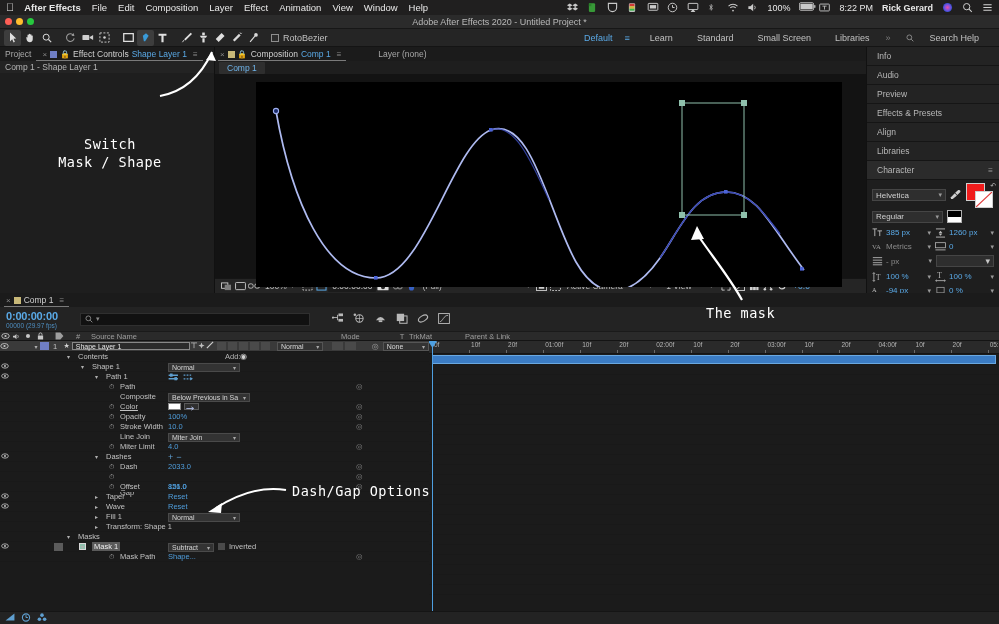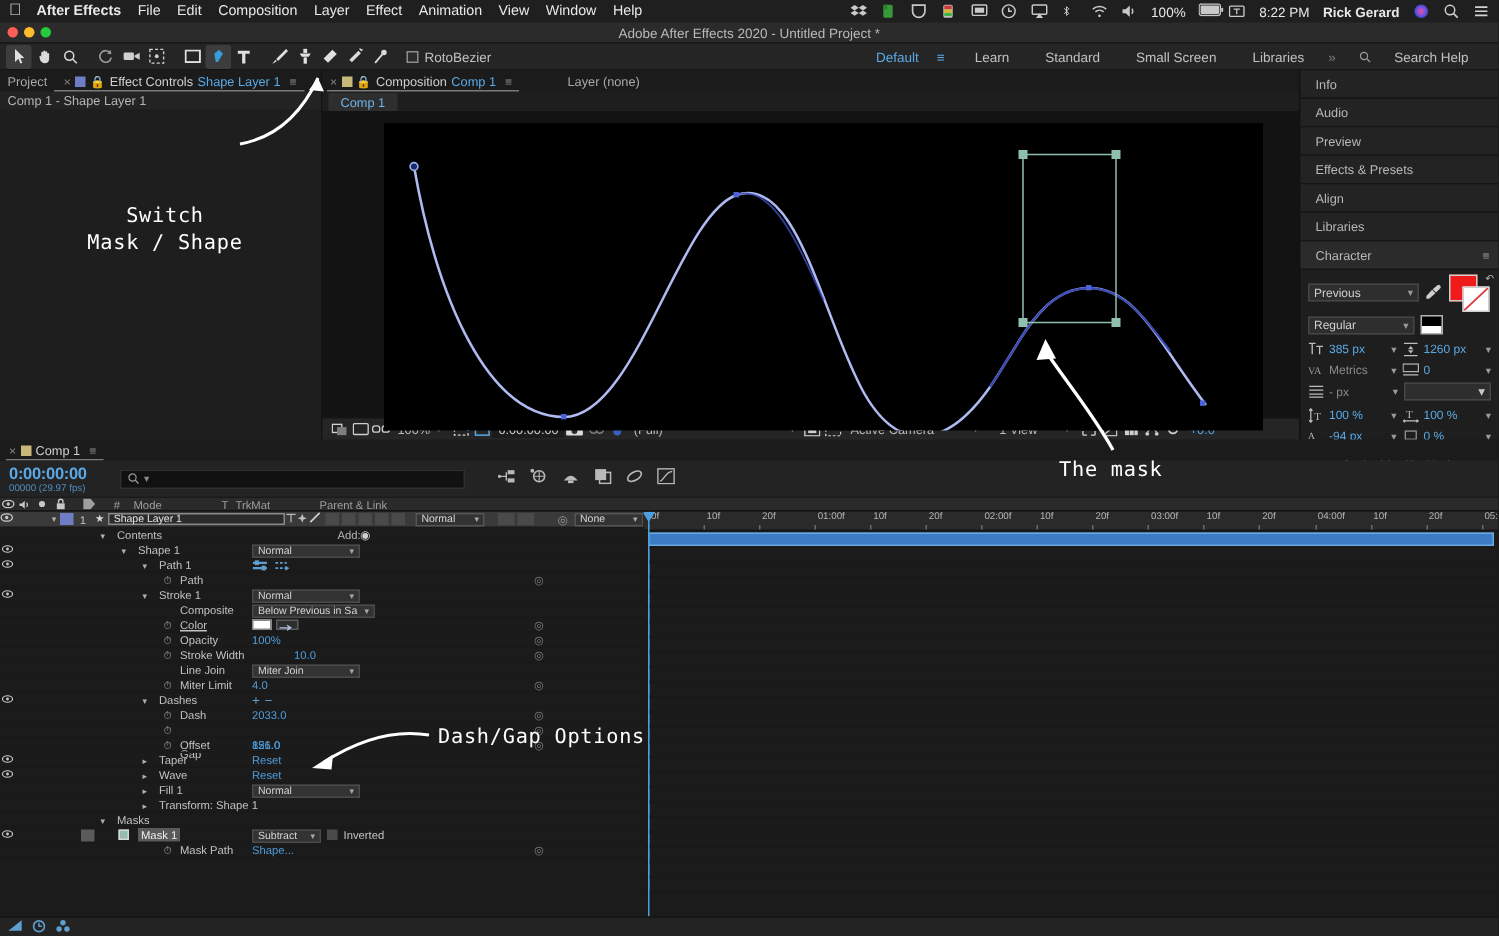--- a/index.html
+++ b/index.html
@@ -590,21 +590,21 @@
         <span>Libraries</span>
       </div>
     <div class="rtab" style="background:#2b2b2b">
       <span>Character</span>
       <span class="hm">≡</span>
     </div>
 
     <div id="charbody">
       <div class="cline">
         <span class="fsel">
-          <span>Previous</span>
+          <span>Helvetica</span>
           <span class="cv">▾</span>
         </span>
         <span style="width:12px;">
           <svg width="11" height="11" viewBox="0 0 12 12">
               <path d="M9.5 1 a1.6 1.6 0 0 1 1.8 2.2 L8 6.6 L5.6 4.2 L9 1.2 Z" fill="#cfcfcf"></path>
               <path d="M5.2 4.6 L7.6 7 L3 11 L1 11 L1 9 Z" fill="#cfcfcf"></path>
             </svg>
         </span>
         <span style="position:relative;width:28px;height:24px;">
           <span style="position:absolute;left:0;top:0;width:19px;height:18px;background:#f01c1c;border:1px solid #cfcfcf;"></span>
@@ -832,20 +832,21 @@
           <rect x="1" y="4" width="6" height="4.5" fill="#c8c8c8"></rect>
           <path d="M2.3 4 V2.6 a1.7 1.7 0 0 1 3.4 0 V4" fill="none" stroke="#c8c8c8" stroke-width="1"></path>
         </svg>
     </span>
     <span class="chcell" style="width:24px;justify-content:center">
       <svg width="9" height="8" viewBox="0 0 10 9">
           <path d="M0.6 0.6 H6 L9.4 4.5 L6 8.4 H0.6 Z" fill="#9e9e9e"></path>
         </svg>
     </span>
     <span class="chcell" style="width:14px;justify-content:center">#</span>
+    <span class="chcell" style="width:252px;padding-left:6px">Source Name</span>
     <span class="chcell" style="width:58px;padding-left:4px">Mode</span>
     <span class="chcell" style="width:14px;justify-content:center">T</span>
     <span class="chcell" style="width:50px">TrkMat</span>
     <span class="chcell" style="padding-left:6px">Parent &amp; Link</span>
   </div>
 
   <div id="tl-body">
 
     <div id="tl-left">
 
@@ -941,32 +942,20 @@
               </svg>
             </span>
           </div>
           <div class="lrow">
             <span class="eye"></span>
             <span style="position:absolute;left:109px;font-size:7px;color:#9a9a9a">⏱</span>
             <span class="nm" style="position:absolute;left:120px;">Path</span>
             <span style="position:absolute;left:356px;color:#7d7d7d;font-size:7.5px">◎</span>
           </div>
           <div class="lrow">
-            <span class="eye"><svg width="8" height="6" viewBox="0 0 10 7">
-                <ellipse cx="5" cy="3.5" rx="4.2" ry="2.7" fill="none" stroke="#c8c8c8" stroke-width="1"></ellipse>
-                <circle cx="5" cy="3.5" r="1.2" fill="#c8c8c8"></circle>
-              </svg></span>
-            <span style="position:absolute;left:95px;font-size:6px;color:#b0b0b0">▾</span>
-            <span class="nm" style="position:absolute;left:106px;">Stroke 1</span>
-            <span class="ddbox" style="left:168px;width:72px;top:0.5px;">
-              <span>Normal</span>
-              <span style="font-size:6px;color:#aaa">▾</span>
-            </span>
-          </div>
-          <div class="lrow">
             <span class="eye"></span>
             <span class="nm" style="position:absolute;left:120px;">Composite</span>
             <span class="ddbox" style="left:168px;width:82px;top:0.5px;">
               <span>Below Previous in Sa</span>
               <span style="font-size:6px;color:#aaa">▾</span>
             </span>
           </div>
           <div class="lrow">
             <span class="eye"></span>
             <span style="position:absolute;left:109px;font-size:7px;color:#9a9a9a">⏱</span>
@@ -981,21 +970,21 @@
             <span class="eye"></span>
             <span style="position:absolute;left:109px;font-size:7px;color:#9a9a9a">⏱</span>
             <span class="nm" style="position:absolute;left:120px;">Opacity</span>
             <span class="val" style="position:absolute;left:168px;">100%</span>
             <span style="position:absolute;left:356px;color:#7d7d7d;font-size:7.5px">◎</span>
           </div>
           <div class="lrow">
             <span class="eye"></span>
             <span style="position:absolute;left:109px;font-size:7px;color:#9a9a9a">⏱</span>
             <span class="nm" style="position:absolute;left:120px;">Stroke Width</span>
-            <span class="val" style="position:absolute;left:168px;margin-left:28px;">10.0</span>
+            <span class="val" style="position:absolute;left:168px;">10.0</span>
             <span style="position:absolute;left:356px;color:#7d7d7d;font-size:7.5px">◎</span>
           </div>
           <div class="lrow">
             <span class="eye"></span>
             <span class="nm" style="position:absolute;left:120px;">Line Join</span>
             <span class="ddbox" style="left:168px;width:72px;top:0.5px;">
               <span>Miter Join</span>
               <span style="font-size:6px;color:#aaa">▾</span>
             </span>
           </div>

